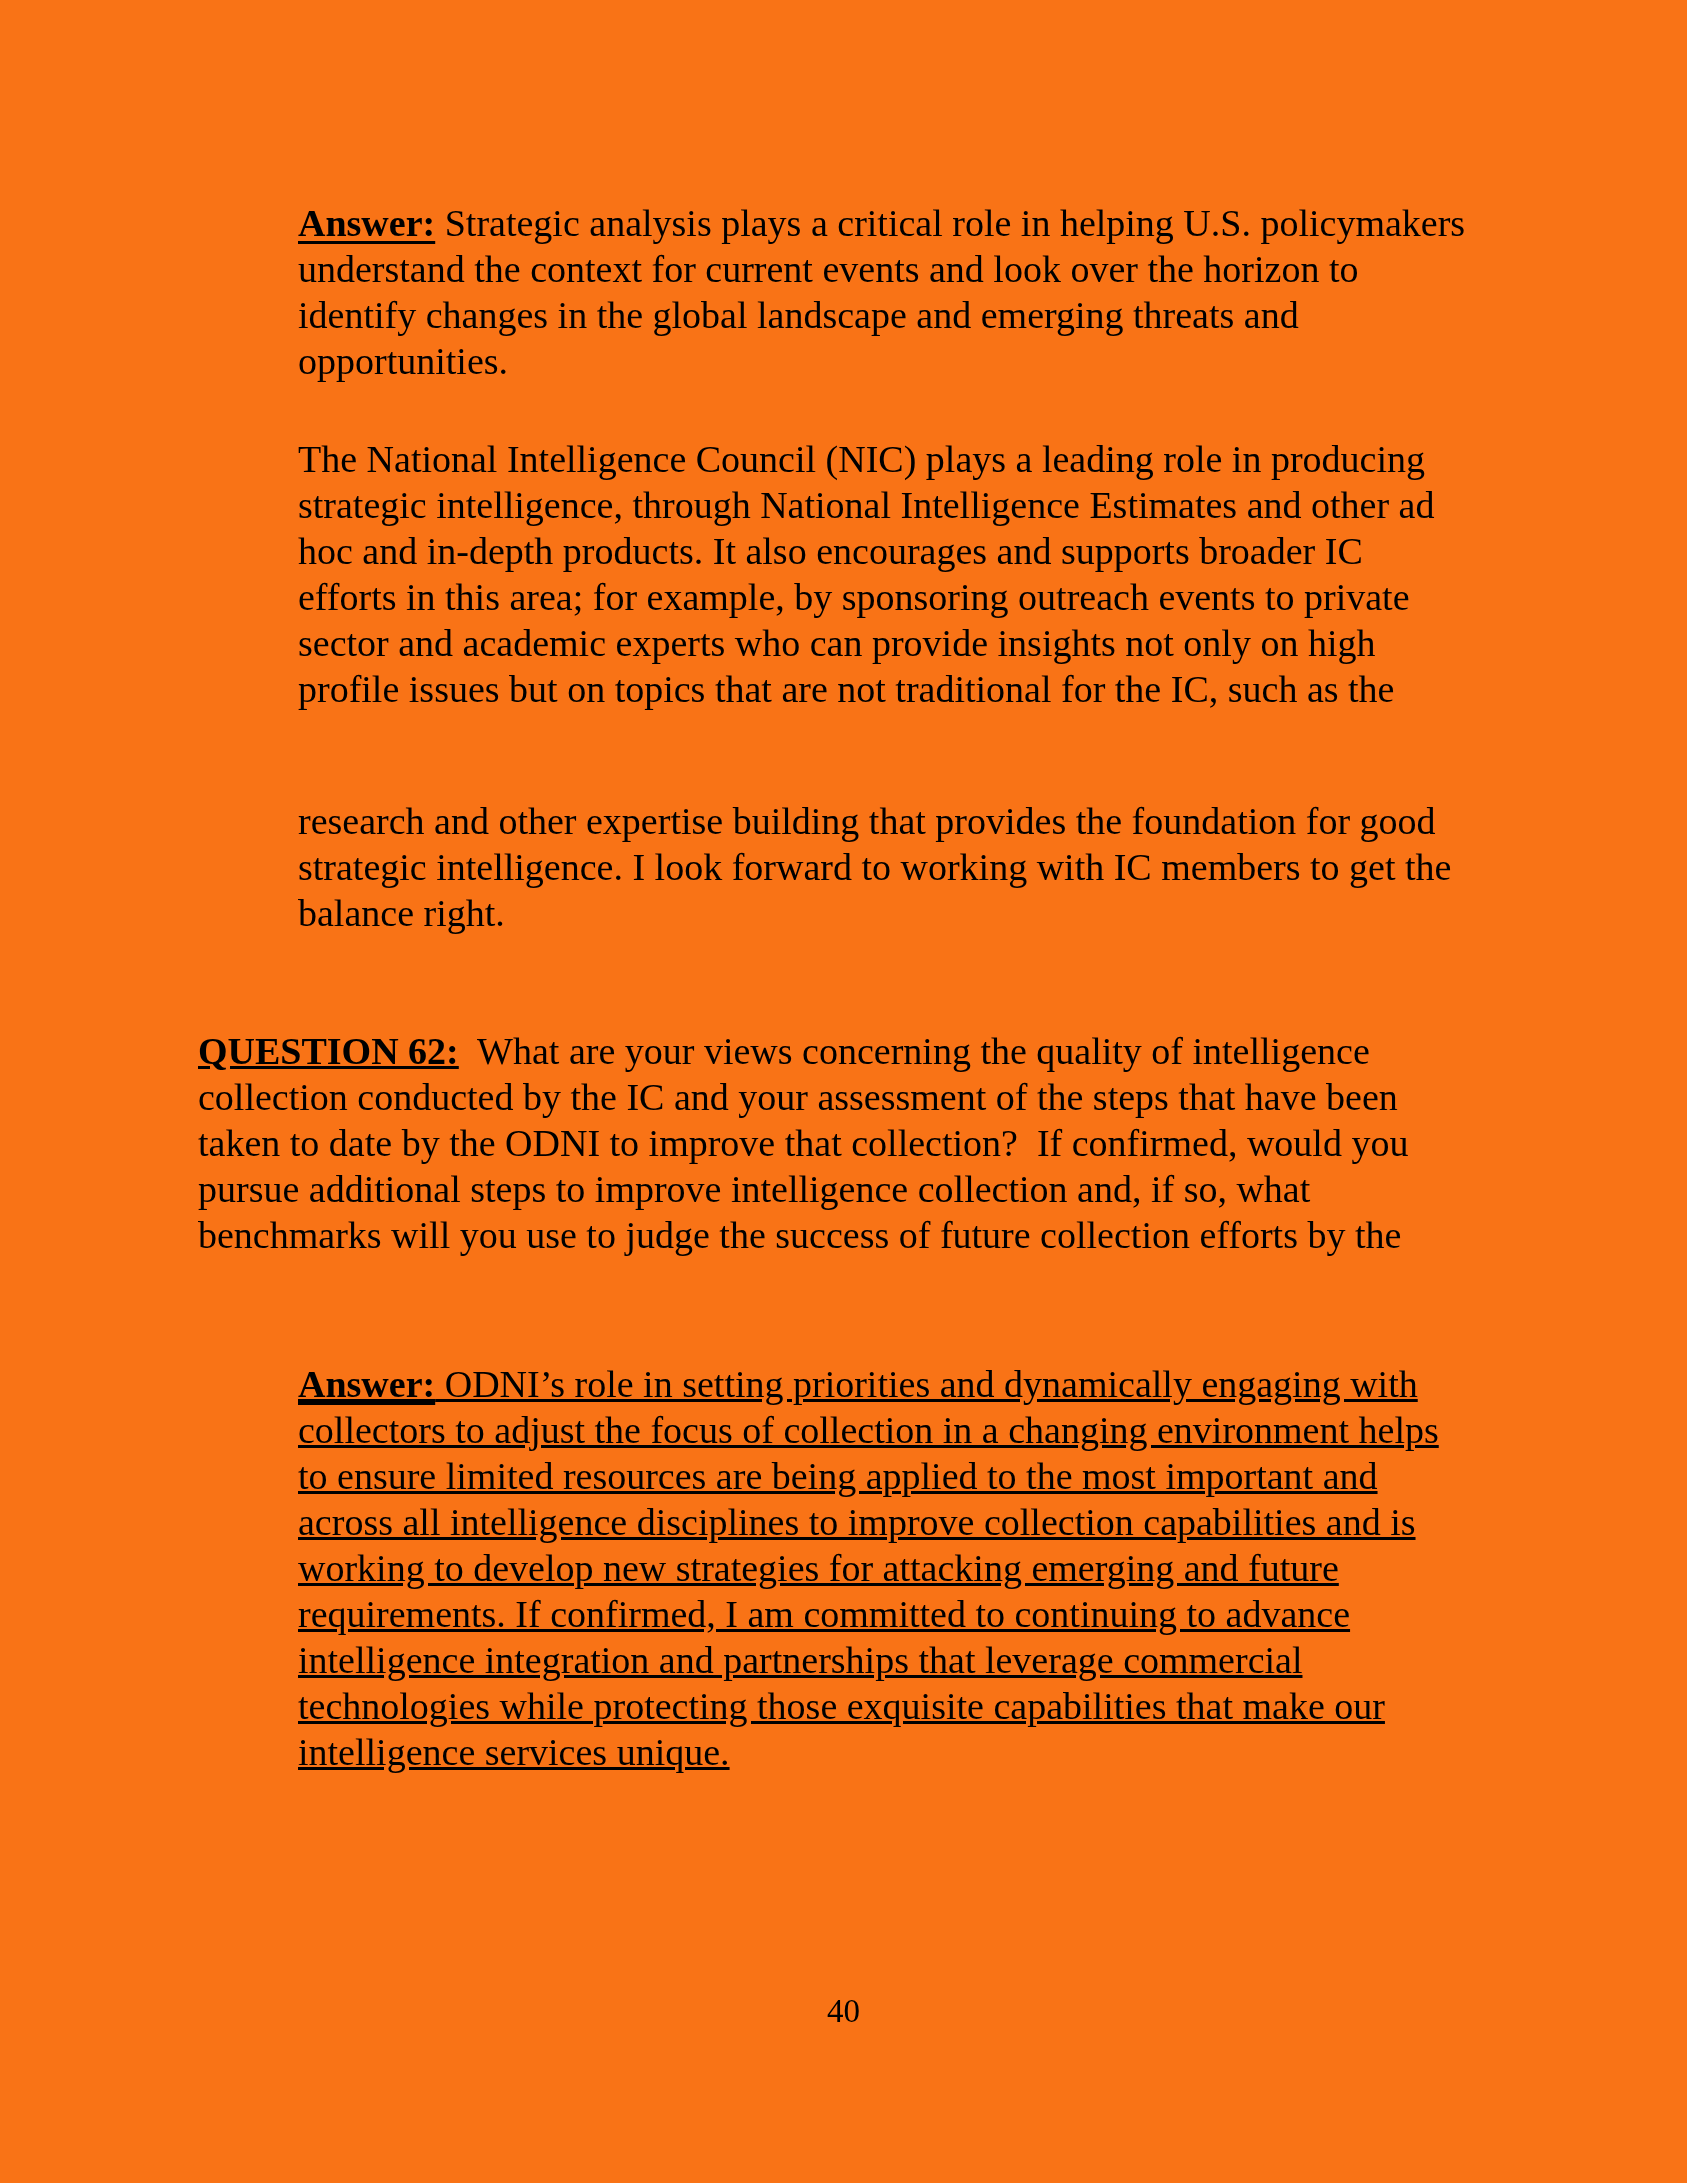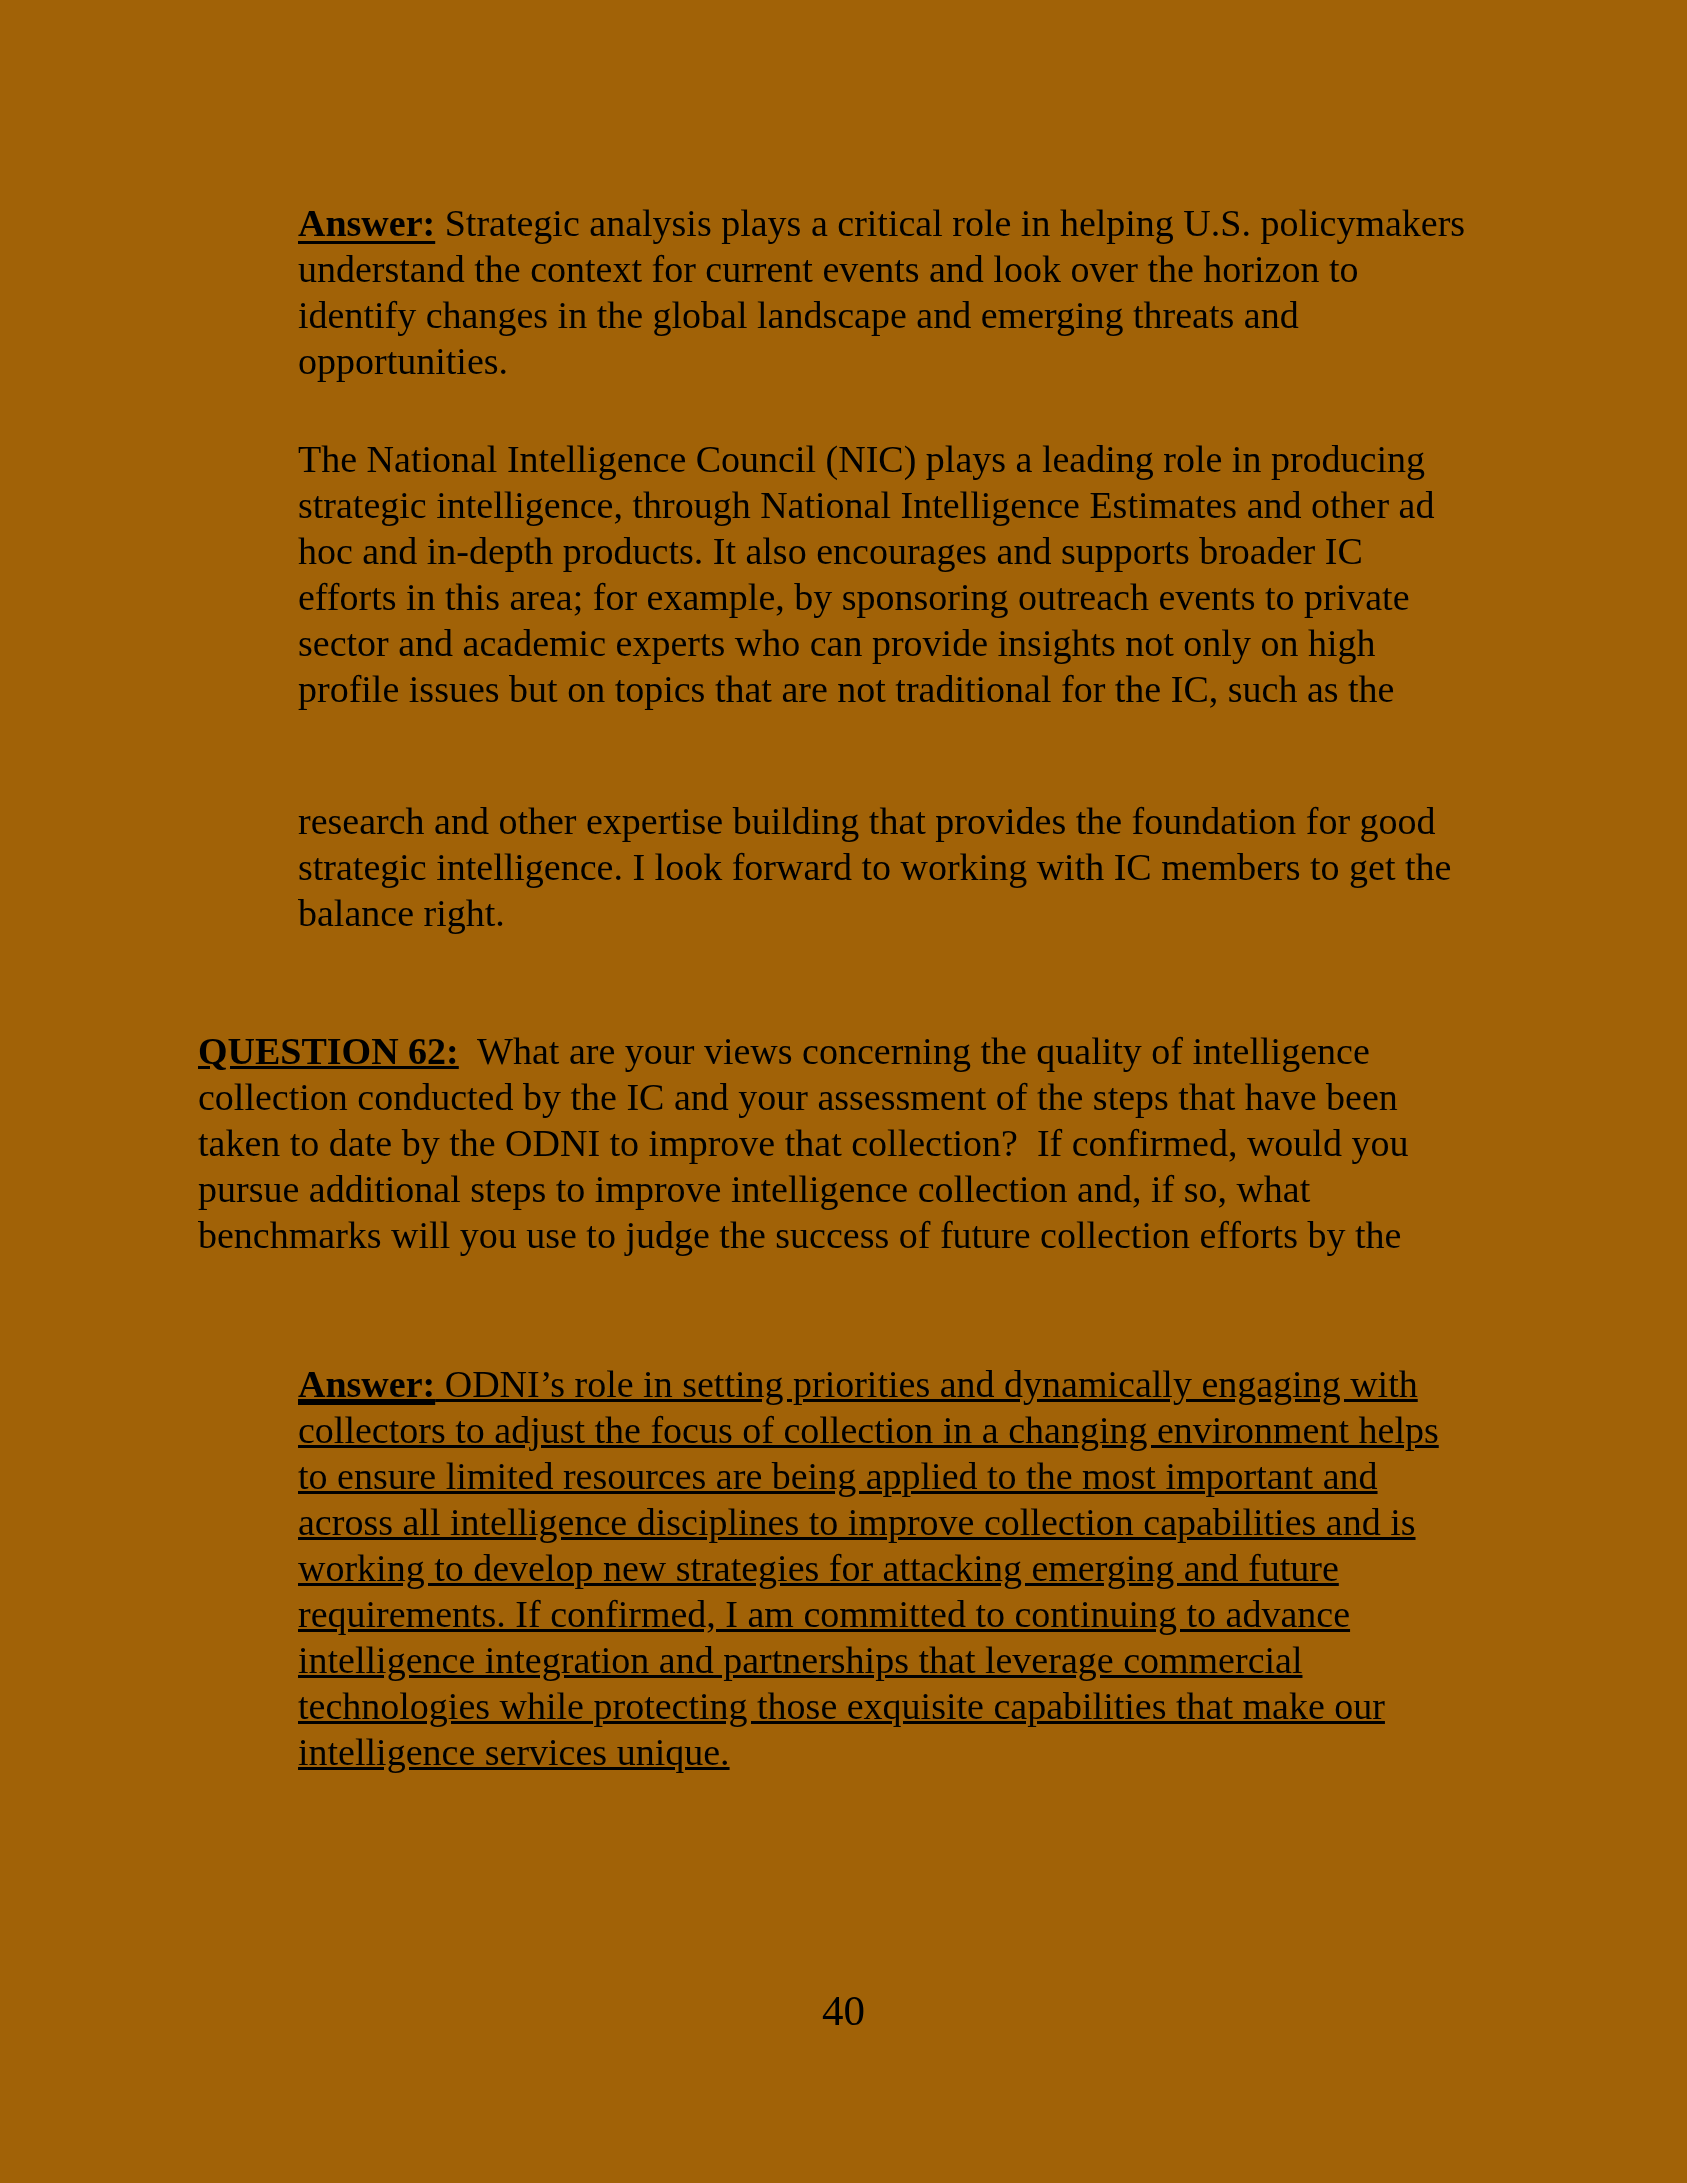--- a/index.html
+++ b/index.html
@@ -1,31 +1,31 @@
 <!DOCTYPE html>
 <html style="font-size:10.6px"><head>
   <meta charset="utf-8">
   <style>
     html, body { margin: 0; padding: 0; background: #ffffff; }
     body { width: 1687px; height: 2183px; position: relative; overflow: hidden; }
     .page {
       position: absolute; left: 0; top: 0; width: 1687px; height: 2183px;
-      background: #a16207; color: #000000;
+      background: #f97316; color: #000000;
       font-family: "Liberation Serif", "DejaVu Serif", serif;
       font-size: 38px;
     }
     .block { position: absolute; }
     .line { display: block; height: 46px; line-height: 46px; white-space: pre; }
     .ans-label { font-weight: bold; text-decoration: underline; text-decoration-thickness: 2.6px; text-underline-offset: 4.6px; }
     .q-label { font-weight: bold; text-decoration: underline; }
     .answer-block { left: 298px; }
     .question-block { left: 198px; }
     .page-number {
       position: absolute; left: 0; width: 1687px; text-align: center;
-      font-size: 43px; line-height: 40px; top: 1991px;
+      font-size: 33px; line-height: 40px; top: 1991px;
     }
   </style>
 </head>
 <body>
 
 <div class="page">
 
   <div class="block answer-block" style="top:200px;">
     <span class="line"><span class="ans-label">Answer:</span><span> Strategic analysis plays a critical role in helping U.S. policymakers</span></span>
     <span class="line">understand the context for current events and look over the horizon to</span>

